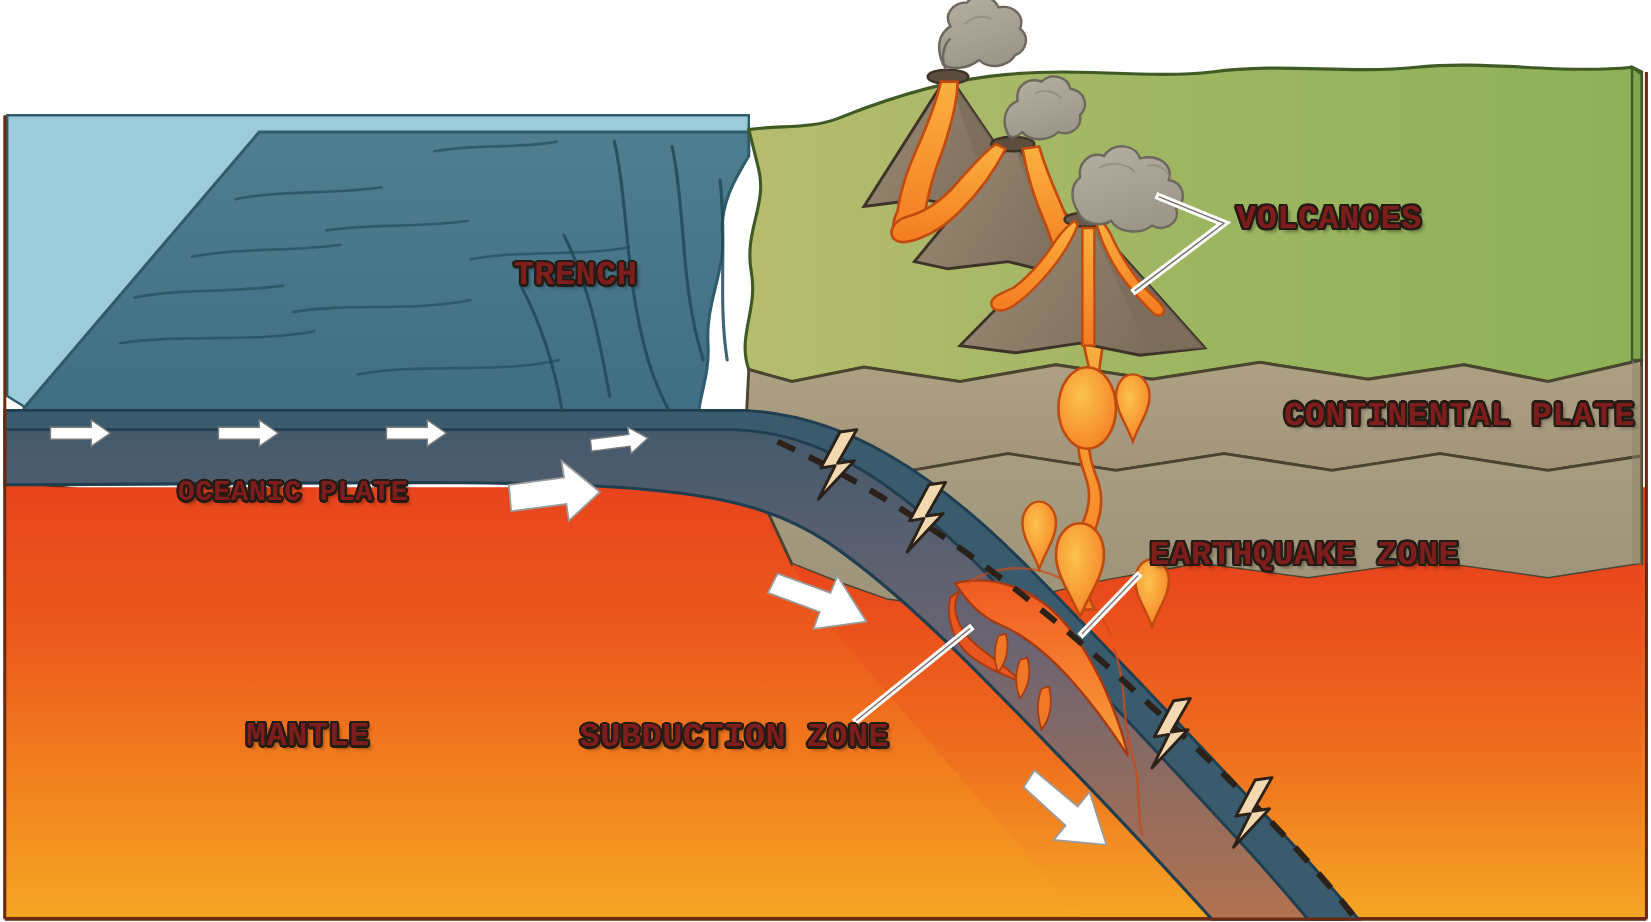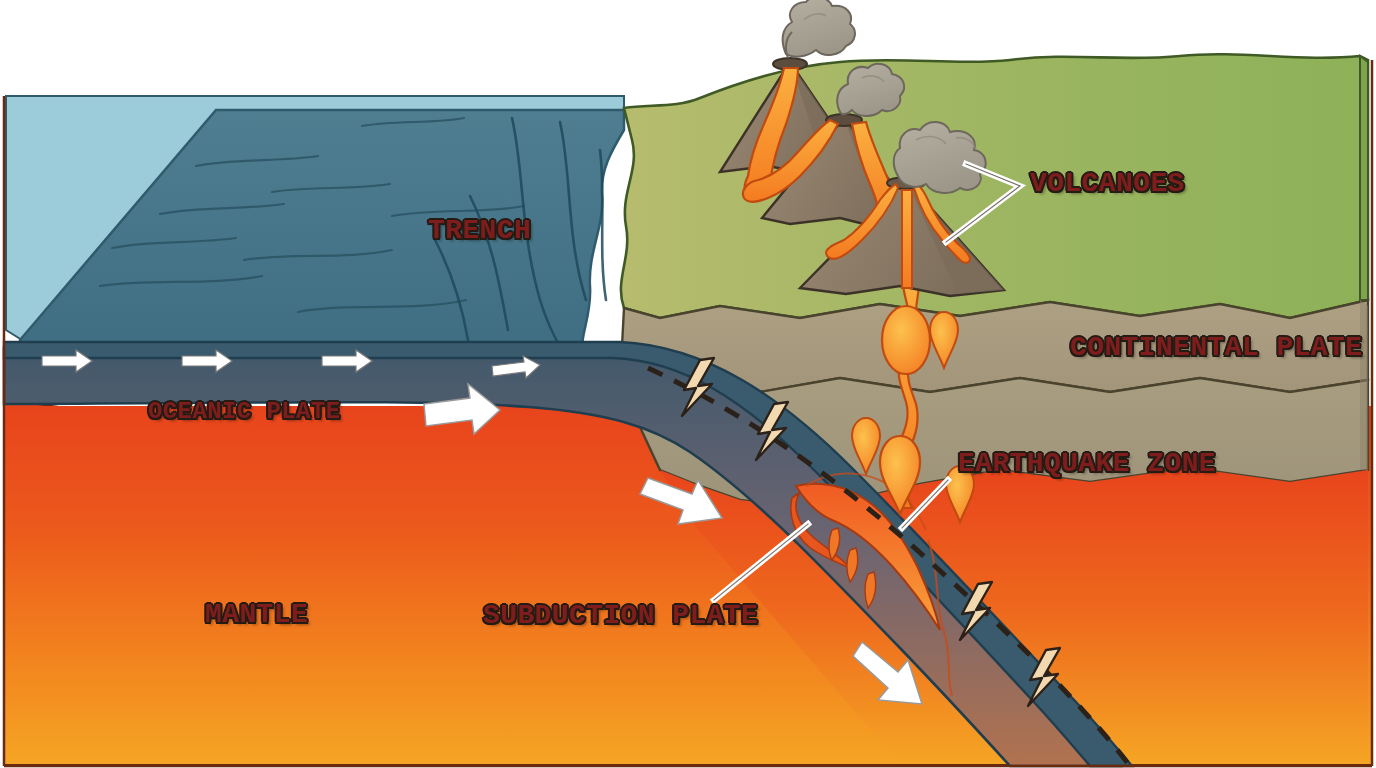--- a/index.html
+++ b/index.html
@@ -384,15 +384,15 @@
 <div class="lbl" id="lbl-volcanoes">VOLCANOES</div>
 
 <div class="lbl" id="lbl-continental">CONTINENTAL PLATE</div>
 
 <div class="lbl" id="lbl-oceanic">OCEANIC PLATE</div>
 
 <div class="lbl" id="lbl-earthquake">EARTHQUAKE ZONE</div>
 
 <div class="lbl" id="lbl-mantle">MANTLE</div>
 
-<div class="lbl" id="lbl-subduction">SUBDUCTION PLATE</div>
+<div class="lbl" id="lbl-subduction">SUBDUCTION ZONE</div>
 
 </div>
 
 </body></html>

